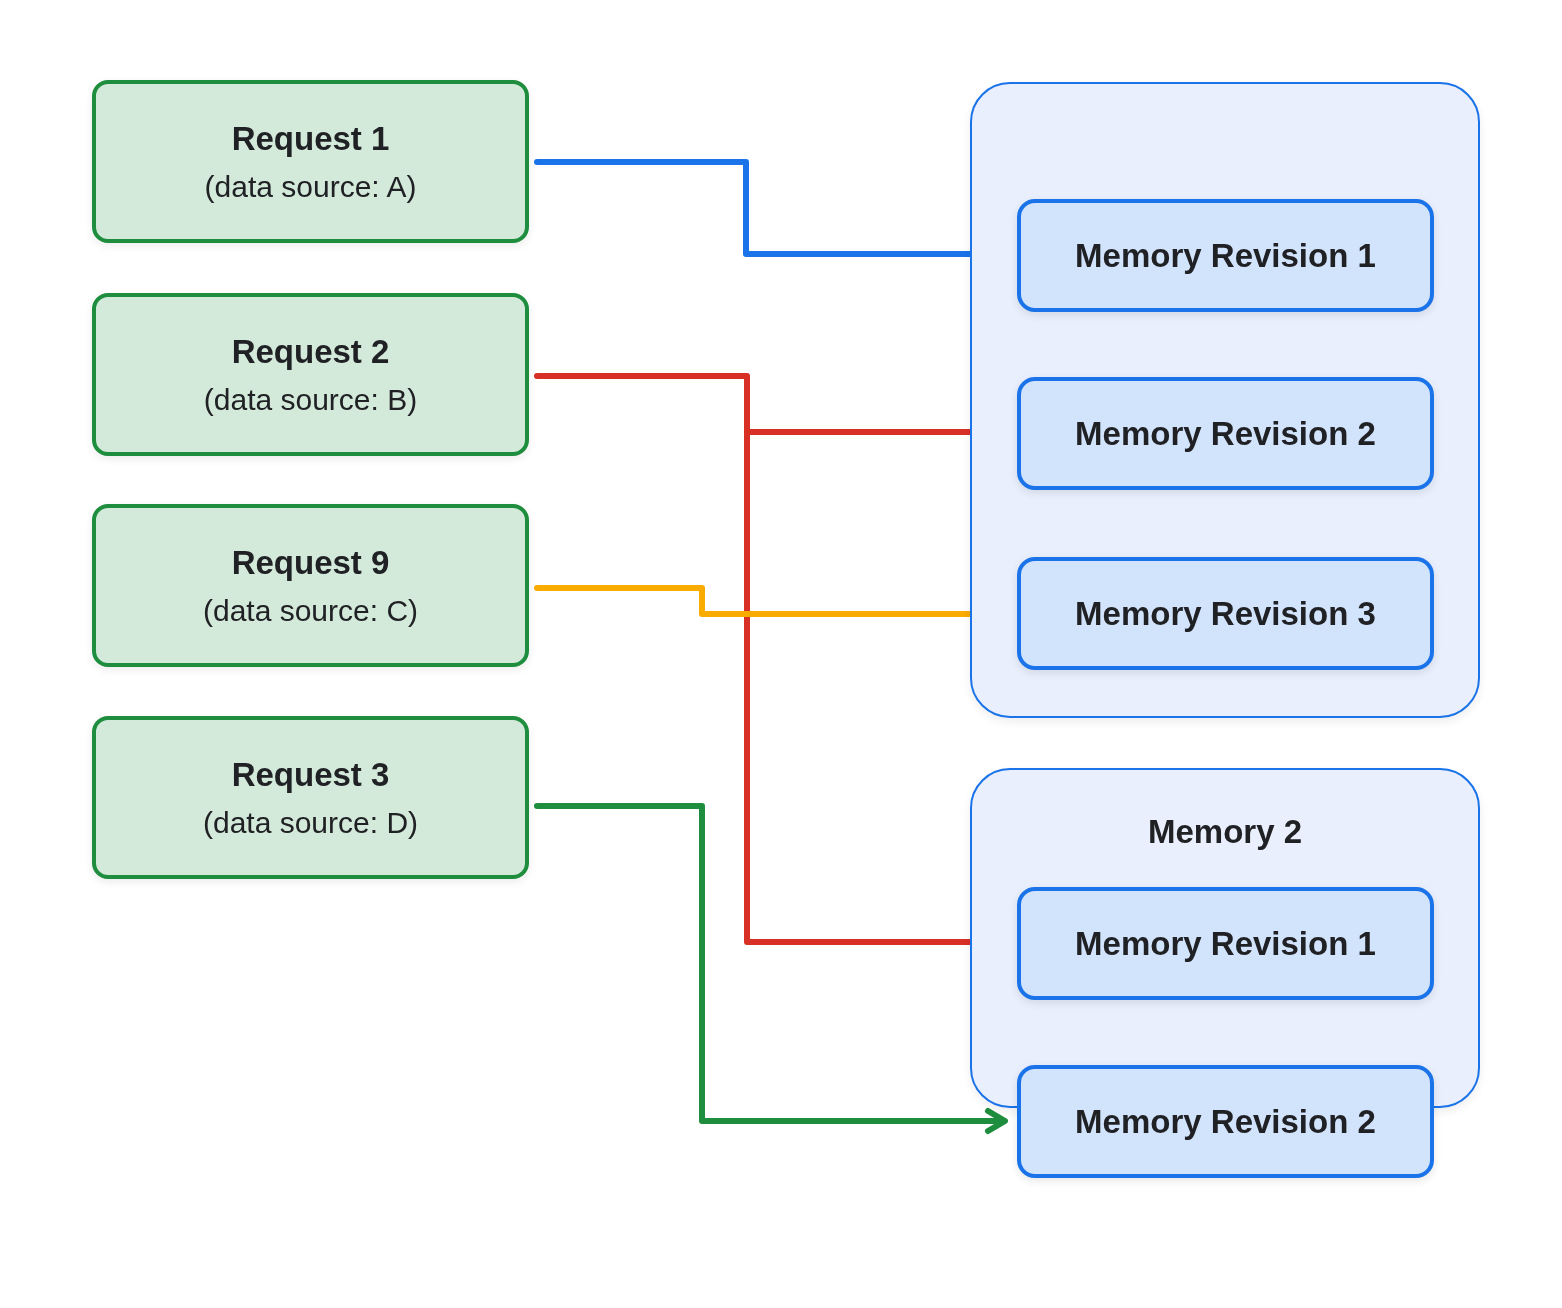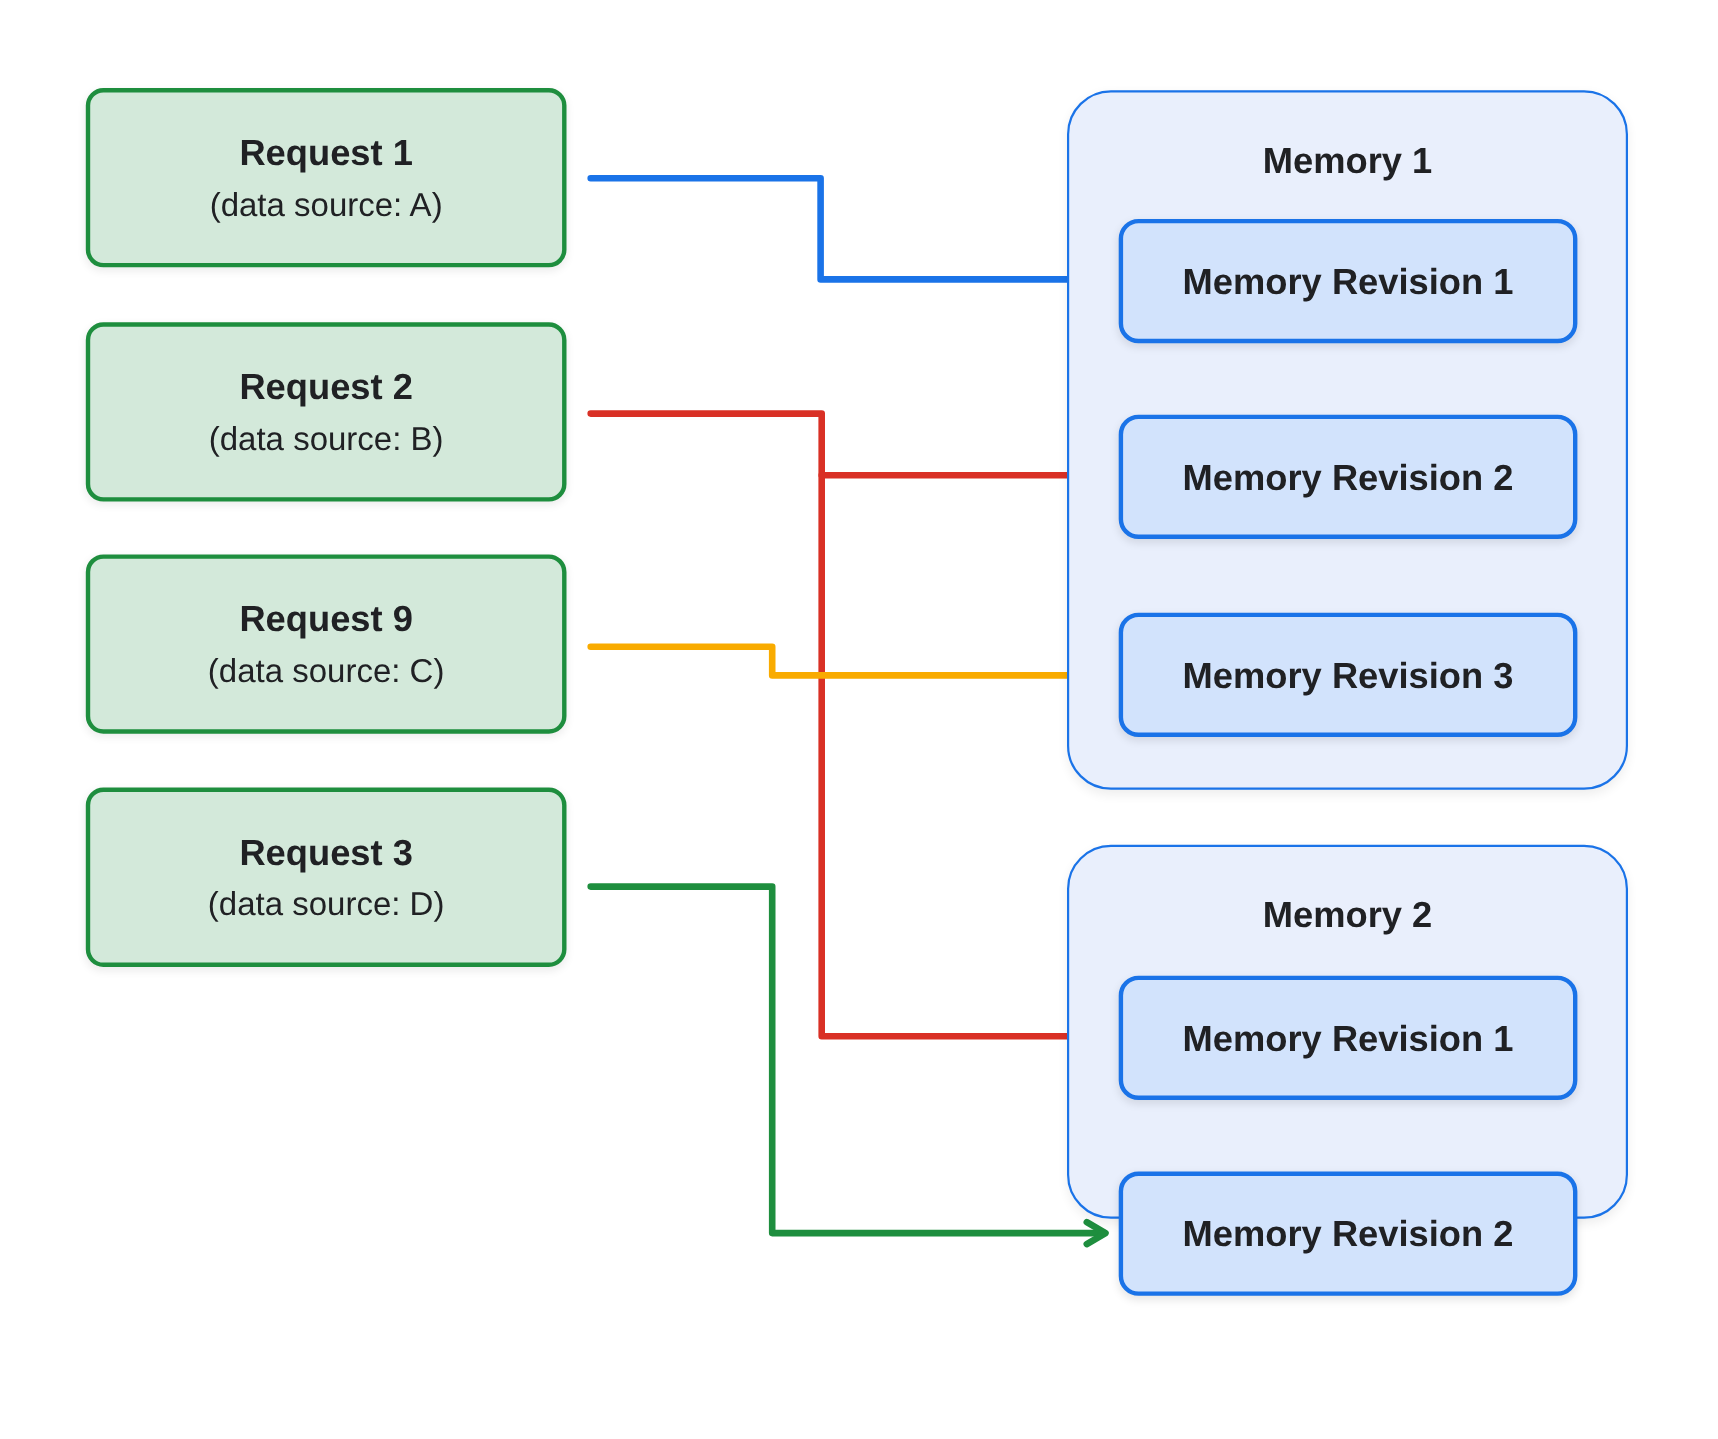--- a/index.html
+++ b/index.html
@@ -10,21 +10,21 @@
     font-family:"Liberation Sans", sans-serif;
     color:#202124;
     overflow:hidden;
   }
   #connector-layer{
     position:absolute;left:0;top:0;width:1562px;height:1308px;
     pointer-events:none;
   }
   .request-box{
     position:absolute;
-    left:78px;width:437px;height:163px;
+    left:92px;width:437px;height:163px;
     box-sizing:border-box;
     background:#d3e9da;
     border:4px solid #1e8e3e;
     border-radius:16px;
     display:flex;flex-direction:column;align-items:center;justify-content:center;
     gap:10px;
     box-shadow:0 3px 8px rgba(0,0,0,0.08);
   }
   .req-title{font-size:33px;font-weight:600;line-height:40px;}
   .req-sub{font-size:30px;font-weight:400;line-height:36px;text-align:center;}
@@ -99,21 +99,20 @@
   <div class="request-box" style="top:504px">
     <div class="req-title">Request 9</div>
     <div class="req-sub">(data source: C)</div>
   </div>
   <div class="request-box" style="top:716px">
     <div class="req-title">Request 3</div>
     <div class="req-sub">(data source: D)</div>
   </div>
 
   <div class="memory" style="top:82px;height:636px">
-    <div class="mem-title">Memory 1</div>
     <div class="rev-box" style="top:115px">
       <span class="rev-label">Memory Revision 1</span>
     </div>
     <div class="rev-box" style="top:293px">
       <span class="rev-label">Memory Revision 2</span>
     </div>
     <div class="rev-box" style="top:473px">
       <span class="rev-label">Memory Revision 3</span>
     </div>
   </div>

